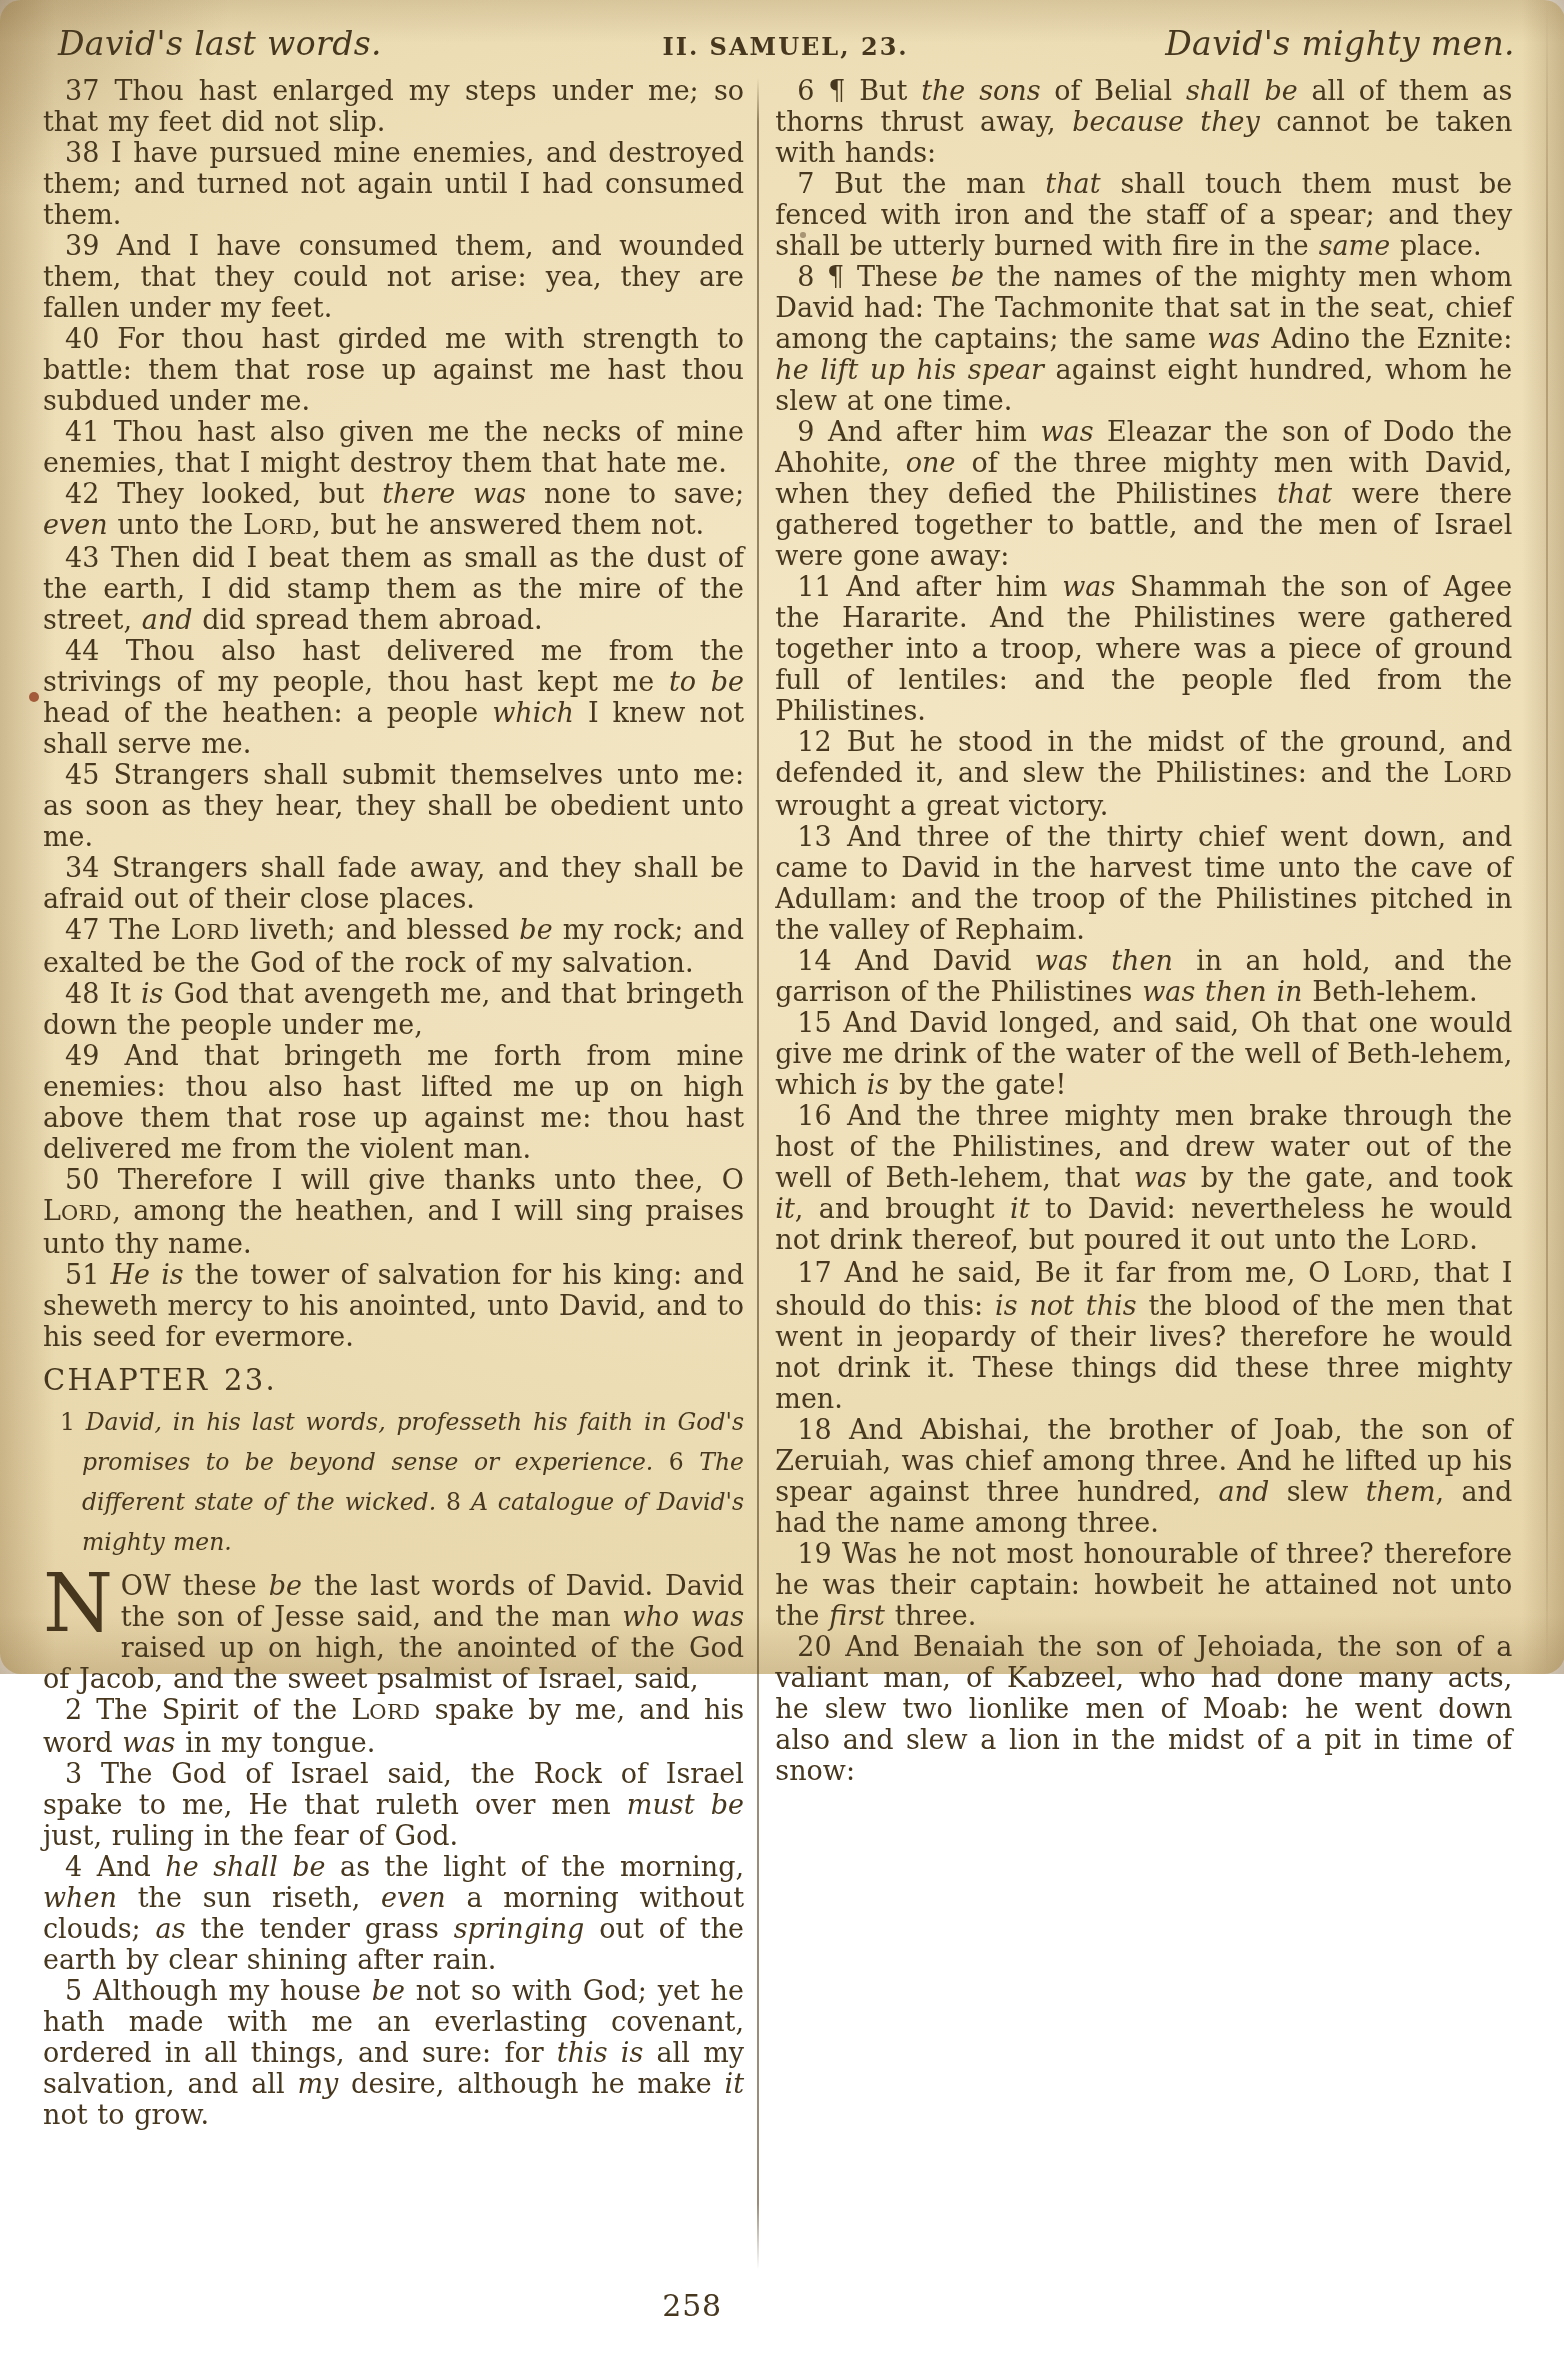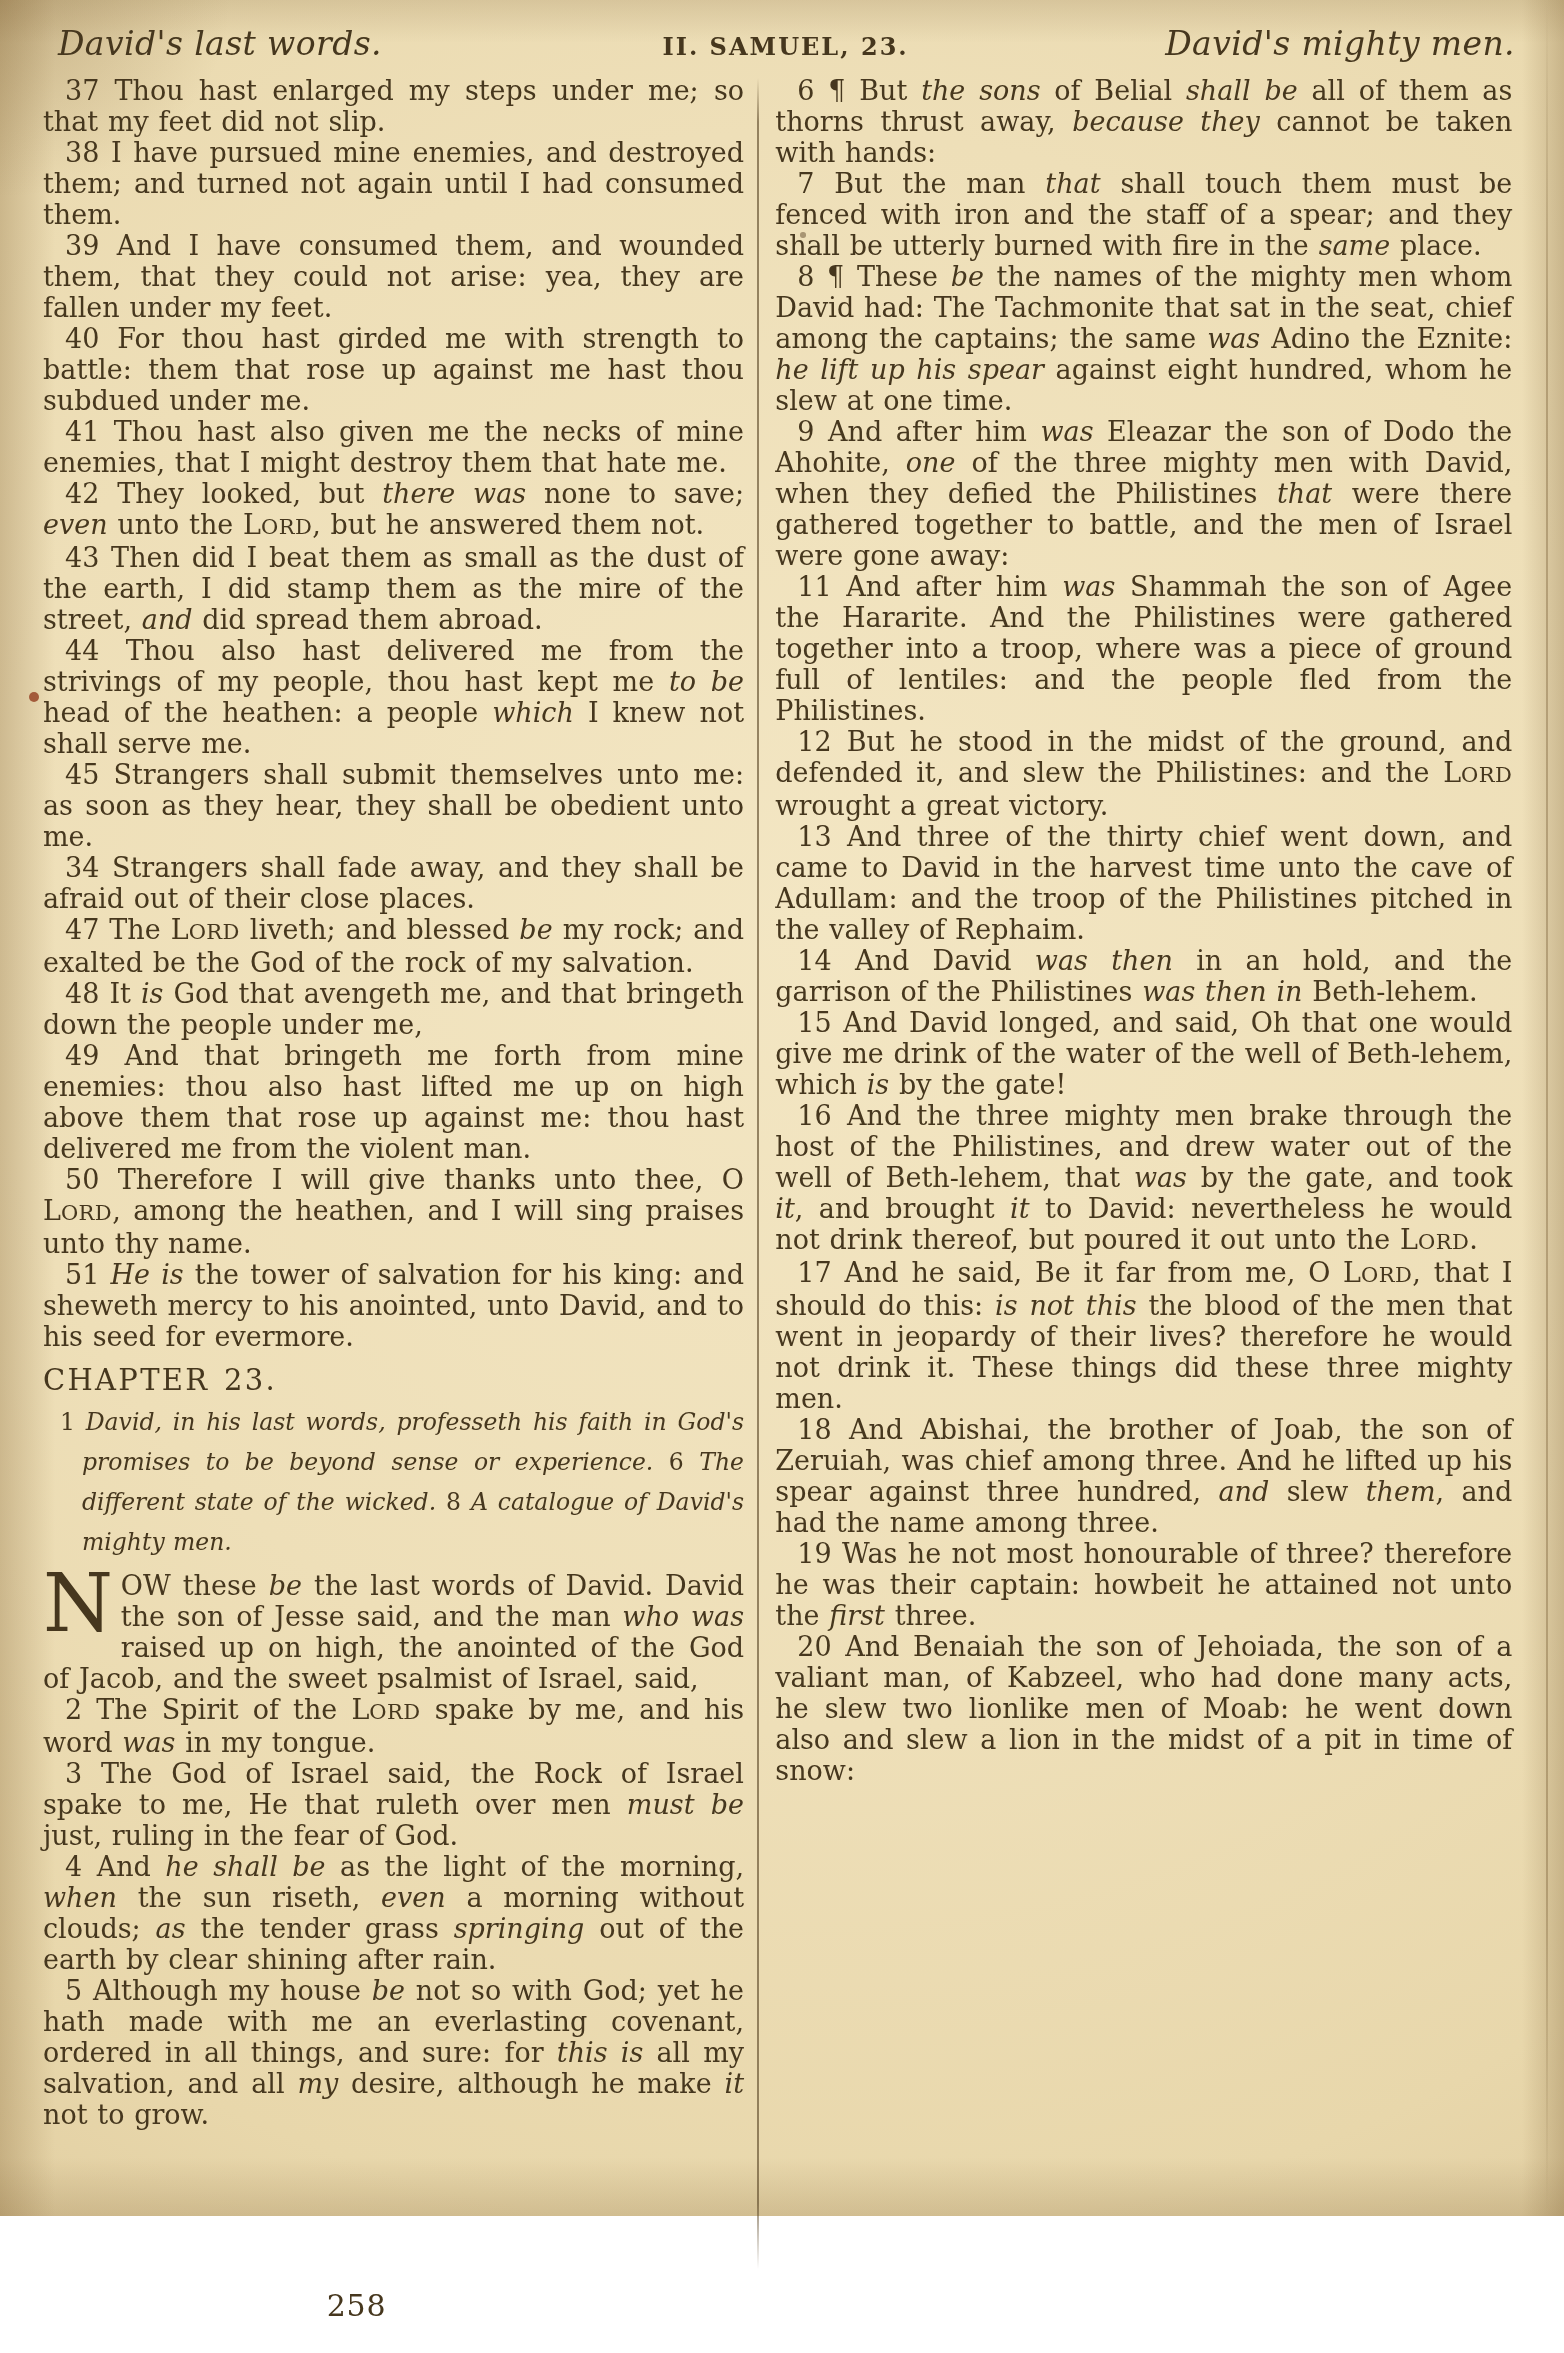--- a/index.html
+++ b/index.html
@@ -2,24 +2,25 @@
 <html style="font-size:12.5px"><head>
 <meta charset="utf-8">
 <style>
   html,body{margin:0;padding:0;}
   body{
     width:1565px;height:2354px;overflow:hidden;
     font-family:"DejaVu Serif","Liberation Serif",serif;
     color:#46371e;
   }
   .page{
-    position:relative;width:1565px;height:2216px;
+    position:relative;width:1565px;height:1674px;
     background:
       radial-gradient(140% 95% at 52% 42%,
         #f3e6c3 0%, #eedfb8 38%, #e8d7ab 62%, #dcc79a 82%, #ccb384 94%, #bea471 100%);
+    border-radius: 21px;
   }
   .shade{position:absolute;inset:0;pointer-events:none;
     background:
       radial-gradient(329px 282px at 0% 0%, rgba(122,92,48,.33), rgba(122,92,48,0) 70%),
       linear-gradient(90deg, rgba(130,98,50,.30) 0px, rgba(130,98,50,0) 55px),
       linear-gradient(270deg, rgba(120,90,45,.30) 0px, rgba(120,90,45,0) 43px),
       linear-gradient(180deg, rgba(120,90,45,.18) 0px, rgba(120,90,45,0) 43px),
       linear-gradient(0deg, rgba(125,95,48,.22) 0px, rgba(125,95,48,0) 59px);
   }
   .page-edge-line{position:absolute;top:0;right:17px;width:2.3px;height:100%;
@@ -37,21 +38,21 @@
   .divider{width:1.6px;height:2191px;margin-left:13.3px;margin-top:3.1px;
     background:linear-gradient(rgba(92,72,40,0), rgba(92,72,40,.62) 2%, rgba(92,72,40,.62) 97%, rgba(92,72,40,0));}
   p{margin:0;text-align:justify;font-size:27px;line-height:31px;text-indent:22px;word-spacing:1.2px;}
   p.chapter-heading{text-indent:0;text-align:left;font-size:29px;letter-spacing:2.3px;
     margin-top:12.5px;margin-bottom:6.3px;word-spacing:3.1px;}
   p.chapter-summary{font-size:23.5px;line-height:40px;padding-left:39px;text-indent:-22px;
     margin-bottom:7.8px;word-spacing:0.8px;}
   p.has-dropcap{text-indent:0;}
   .dropcap{float:left;font-size:80px;line-height:59px;padding:4.7px 7.8px 0 0;}
   .sc{font-size:.78em;text-transform:uppercase;letter-spacing:0.4px;}
-  .page-number{position:absolute;left:59px;top:2288px;width:701px;text-align:center;
+  .page-number{position:absolute;left:74px;top:2288px;width:701px;text-align:right;
     font-size:30px;transform:translateX(-53px);letter-spacing:0.8px;}
   .margin-dot{position:absolute;border-radius:50%;}
   .dot-v43{left:29px;top:692px;width:10.2px;height:10.2px;background:#9a4a2b;opacity:.88;}
   .dot-v7{left:800px;top:232px;width:5.5px;height:5.5px;background:#6d583a;opacity:.55;}
 </style>
 </head>
 <body>
 
 <div class="page">
   <div class="shade"></div>

